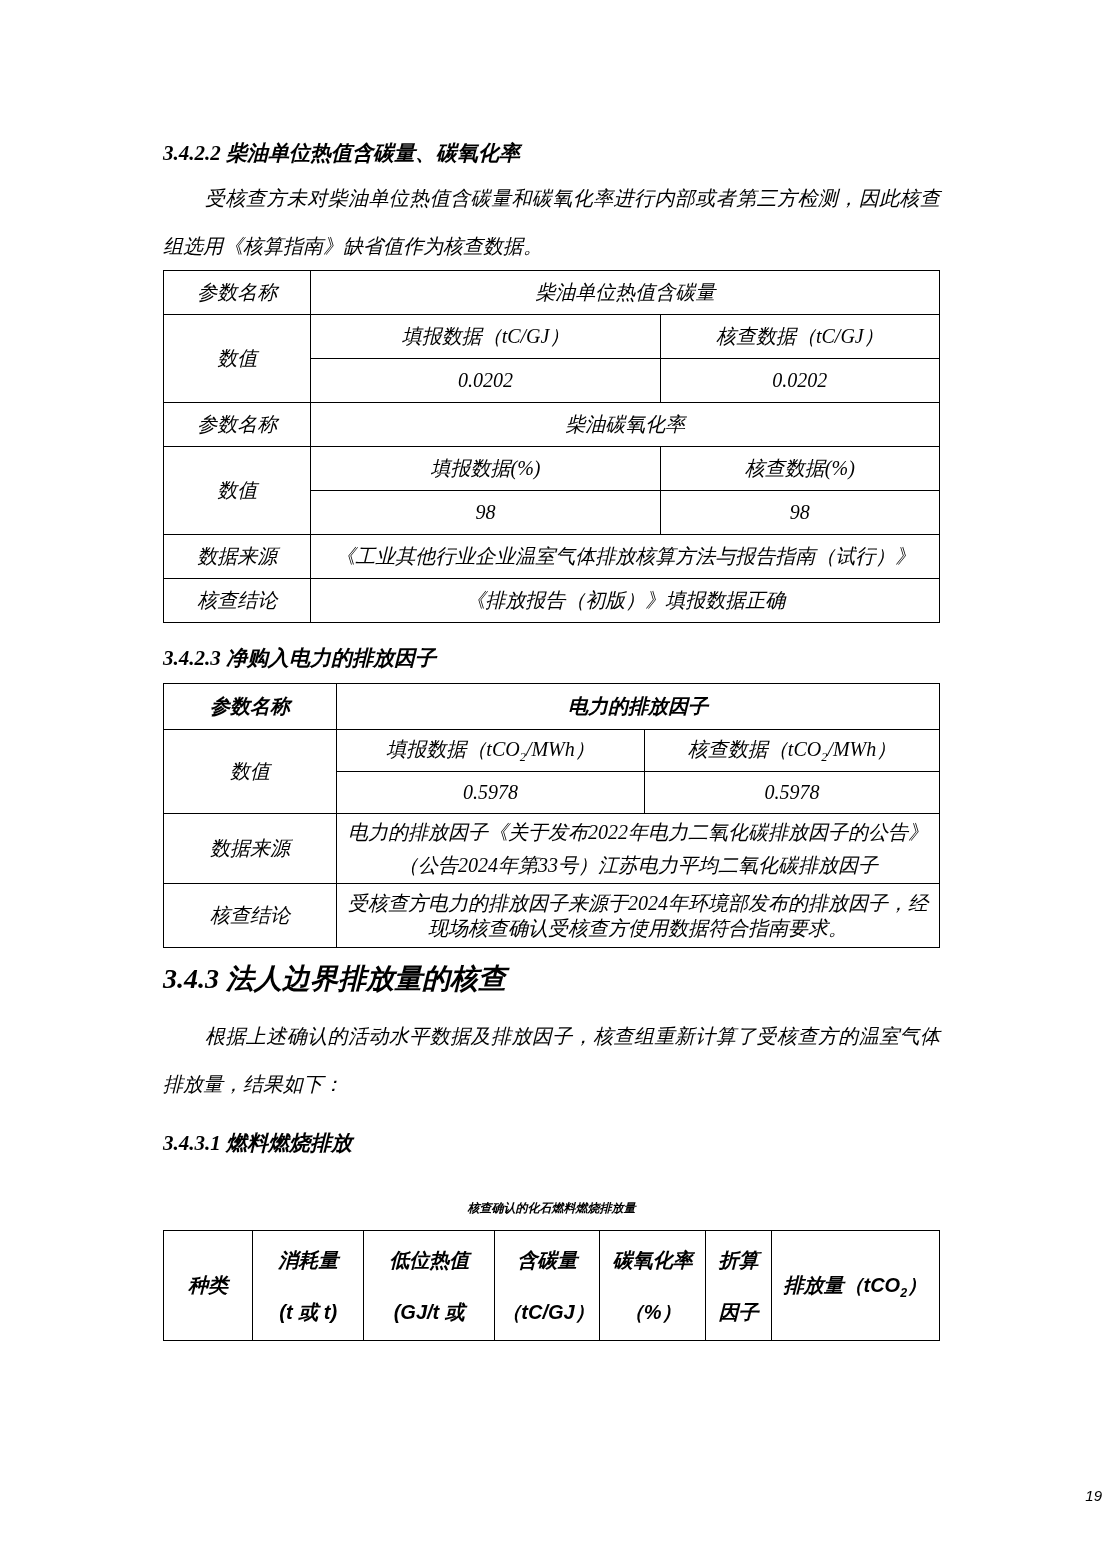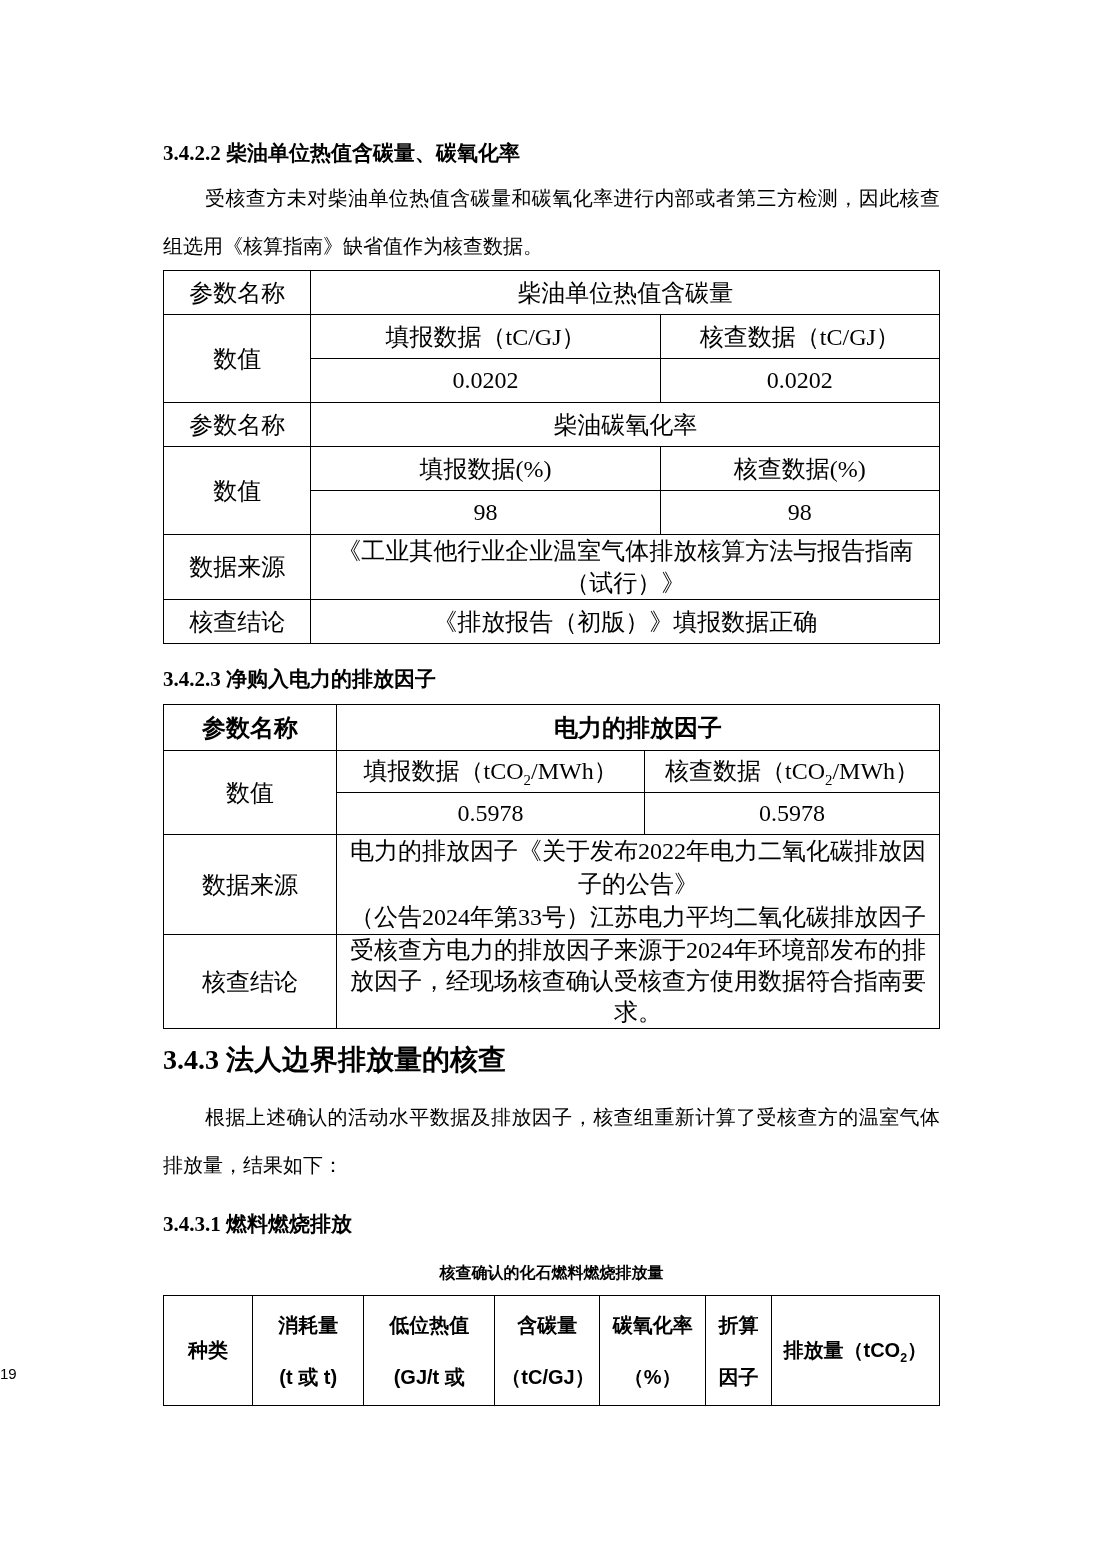--- a/index.html
+++ b/index.html
@@ -6,20 +6,21 @@
   html, body { margin: 0; padding: 0; background: #ffffff; }
   .page {
     position: relative;
     width: 1102px;
     height: 1559px;
     background: #ffffff;
     color: #000000;
     font-family: "Liberation Serif", serif;
     padding: 138px 162px 0 163px;
     overflow: hidden;
+    font-style: italic;
   }
   .h-sub {
     margin: 0;
     font-size: 21px;
     line-height: 30px;
     font-weight: bold;
     font-family: "Liberation Serif", serif;
   }
   .h-sub.mt { margin-top: 20px; }
   .h-main {
@@ -34,21 +35,21 @@
     line-height: 48px;
     text-indent: 2.1em;
     text-align: justify;
   }
   .para.mt10 { margin-top: 10px; }
   .para.mt16 { margin-top: 16px; }
   table.doc-table {
     width: 100%;
     border-collapse: collapse;
     table-layout: fixed;
-    font-size: 24px;
+    font-size: 20px;
   }
   table.doc-table td {
     border: 1px solid #000000;
     text-align: center;
     vertical-align: middle;
     padding: 0 6px;
     overflow: hidden;
   }
   .t1 { margin-top: 0; }
   .t1 td { height: 44px; }
@@ -61,42 +62,42 @@
   .bold-hei {
     font-family: "Liberation Sans", sans-serif;
     font-weight: bold;
   }
   td.cell-left {
     text-align: left;
     padding-left: 14px;
   }
   td.cell-justify {
     text-align: justify;
-    line-height: 31px;
+    line-height: 25px;
     padding: 0 10px 0 14px;
   }
   .src-line { line-height: 33px; text-align: center; }
   .tbl-caption {
-    margin-top: 20px;
-    font-size: 16px;
+    margin-top: 36px;
+    font-size: 12px;
     line-height: 28px;
     text-align: center;
     font-family: "Liberation Sans", sans-serif;
     font-weight: bold;
   }
   table.fuel { margin-top: 8px; font-size: 20px; }
   table.fuel td { height: 110px; }
   .hl { line-height: 52px; text-align: center; }
   sub { font-size: 0.62em; }
   .page-number {
     position: absolute;
-    top: 1365px;
+    top: 1487px;
     left: 0;
     width: 100%;
-    text-align: left;
+    text-align: right;
     font-size: 15px;
     font-family: "Liberation Sans", sans-serif;
   }
 </style>
 </head>
 <body>
 
 <div class="page">
 
   <h3 class="h-sub">3.4.2.2 柴油单位热值含碳量、碳氧化率</h3>

